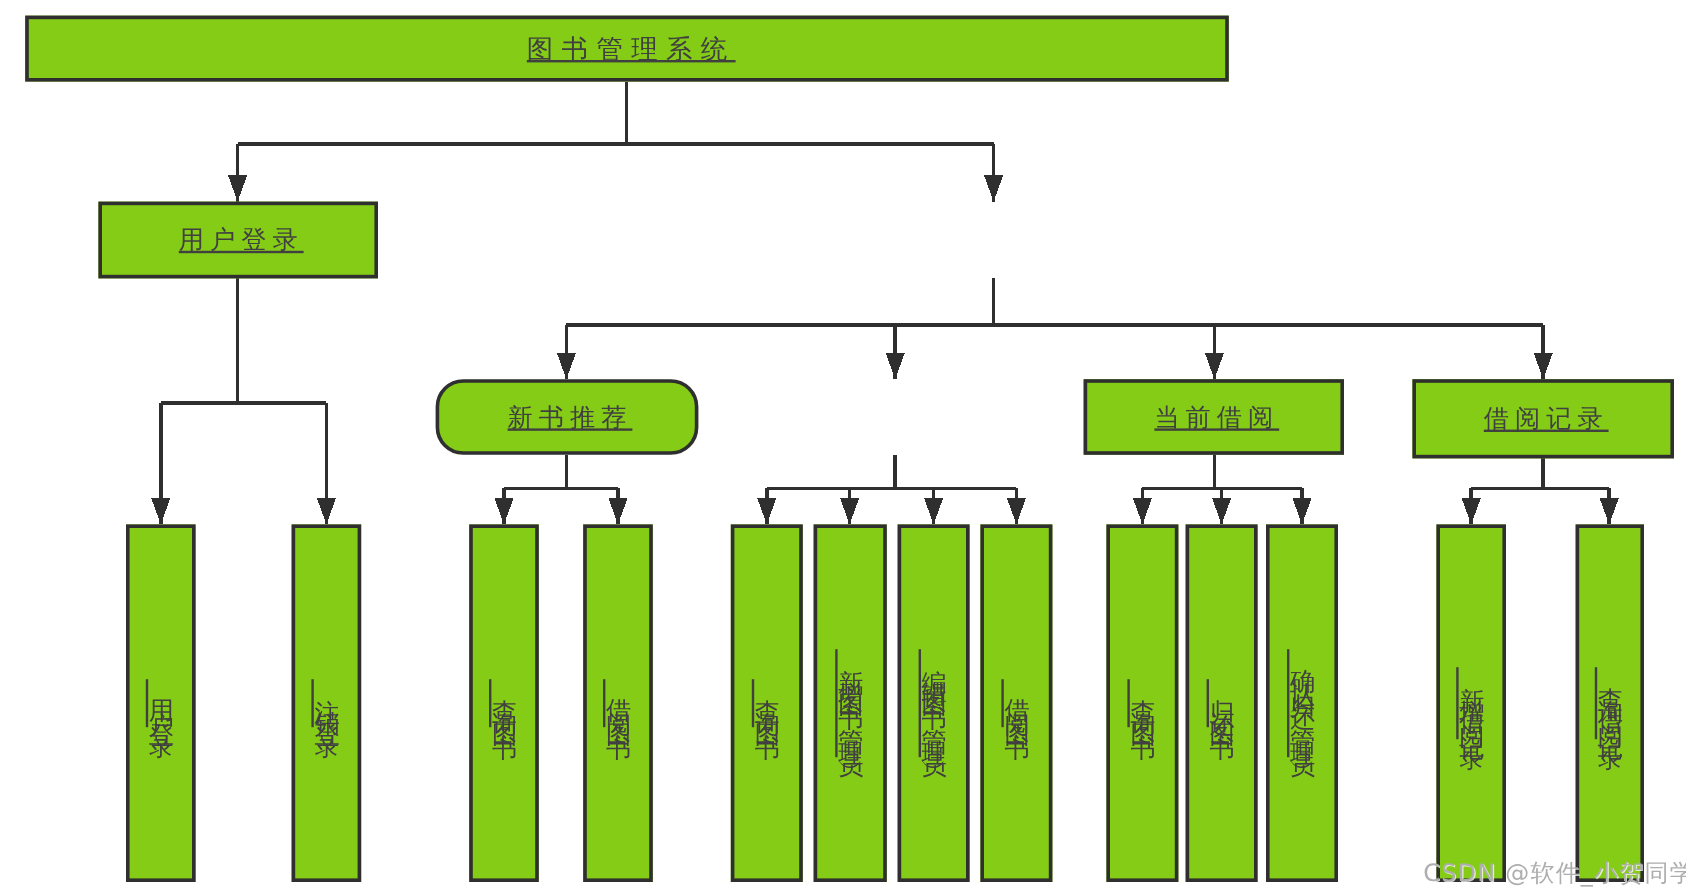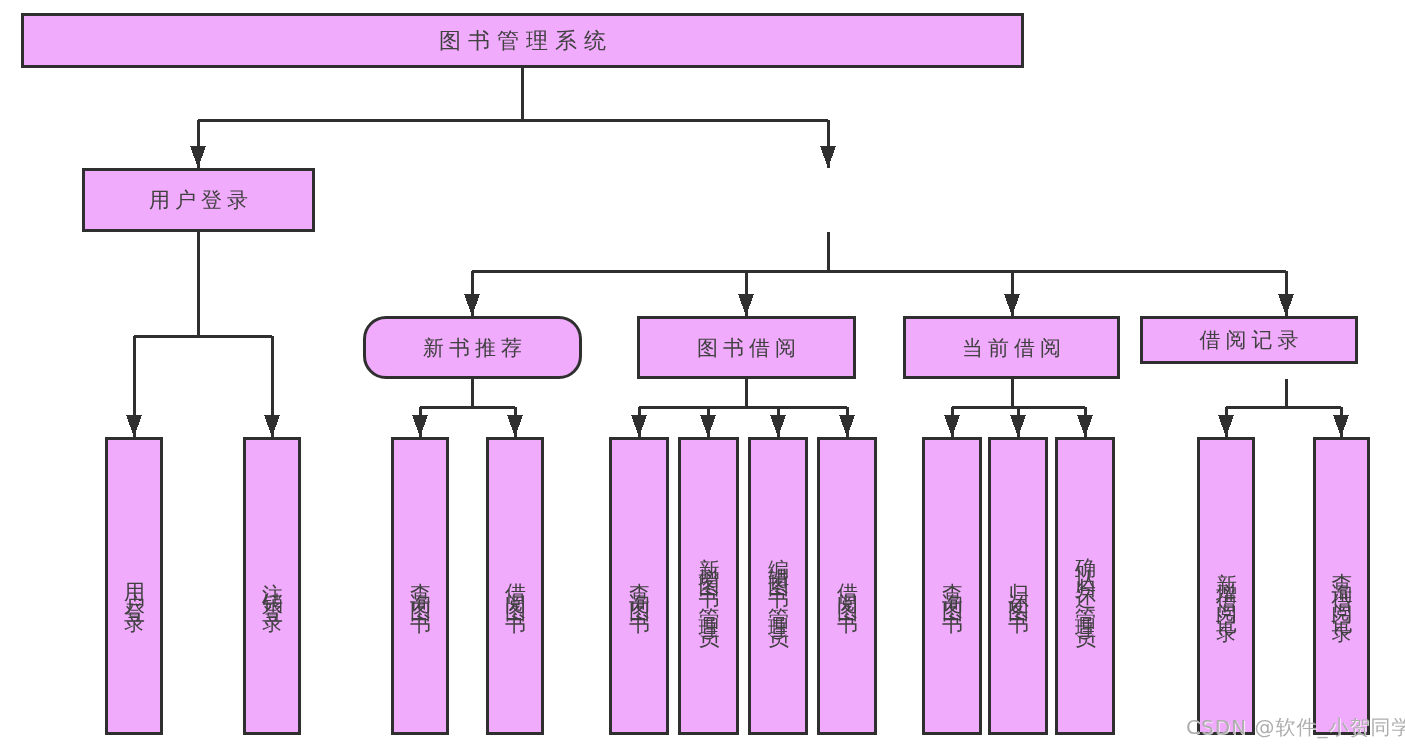--- a/index.html
+++ b/index.html
@@ -22,27 +22,28 @@
     left: 0; top: 0;
     width: 1405px; height: 747px;
     z-index: 1;
   }
   .connectors path { stroke: var(--line); stroke-width: 3; fill: none; }
   .connectors polygon { fill: var(--line); stroke: none; }
   .node {
     position: absolute;
     box-sizing: border-box;
     border: 3px solid var(--line);
-    background: #f0abfc;
+    background: #84cc16;
     color: var(--text);
     display: flex;
     align-items: center;
     justify-content: center;
     z-index: 2;
     font-size: 21px;
+    text-decoration: underline;
   }
   .node.h span {
     letter-spacing: 5px;
     padding-left: 5px;
     white-space: nowrap;
   }
   .node.root { font-size: 22px; }
   .node.root span { letter-spacing: 7px; padding-left: 7px; }
   .node.v span {
     writing-mode: vertical-rl;
@@ -111,27 +112,24 @@
     <span>图书管理系统</span>
   </div>
 
   <div class="node h" style="left:82px; top:168px; width:233px; height:64px;">
     <span>用户登录</span>
   </div>
 
   <div class="node h" style="left:363px; top:316px; width:219px; height:63px;border-radius:23px;">
     <span>新书推荐</span>
   </div>
-  <div class="node h" style="left:637px; top:316px; width:219px; height:63px;">
-    <span>图书借阅</span>
-  </div>
   <div class="node h" style="left:903px; top:316px; width:217px; height:63px;">
     <span>当前借阅</span>
   </div>
-  <div class="node h" style="left:1140px; top:316px; width:218px; height:48px;">
+  <div class="node h" style="left:1177px; top:316px; width:218px; height:66px;">
     <span>借阅记录</span>
   </div>
 
   <div class="node v" style="left:105px; top:437px; width:58px; height:298px;">
     <span>用户登录</span>
   </div>
   <div class="node v" style="left:243px; top:437px; width:58px; height:298px;">
     <span>注销登录</span>
   </div>
   <div class="node v" style="left:391px; top:437px; width:58px; height:298px;">

